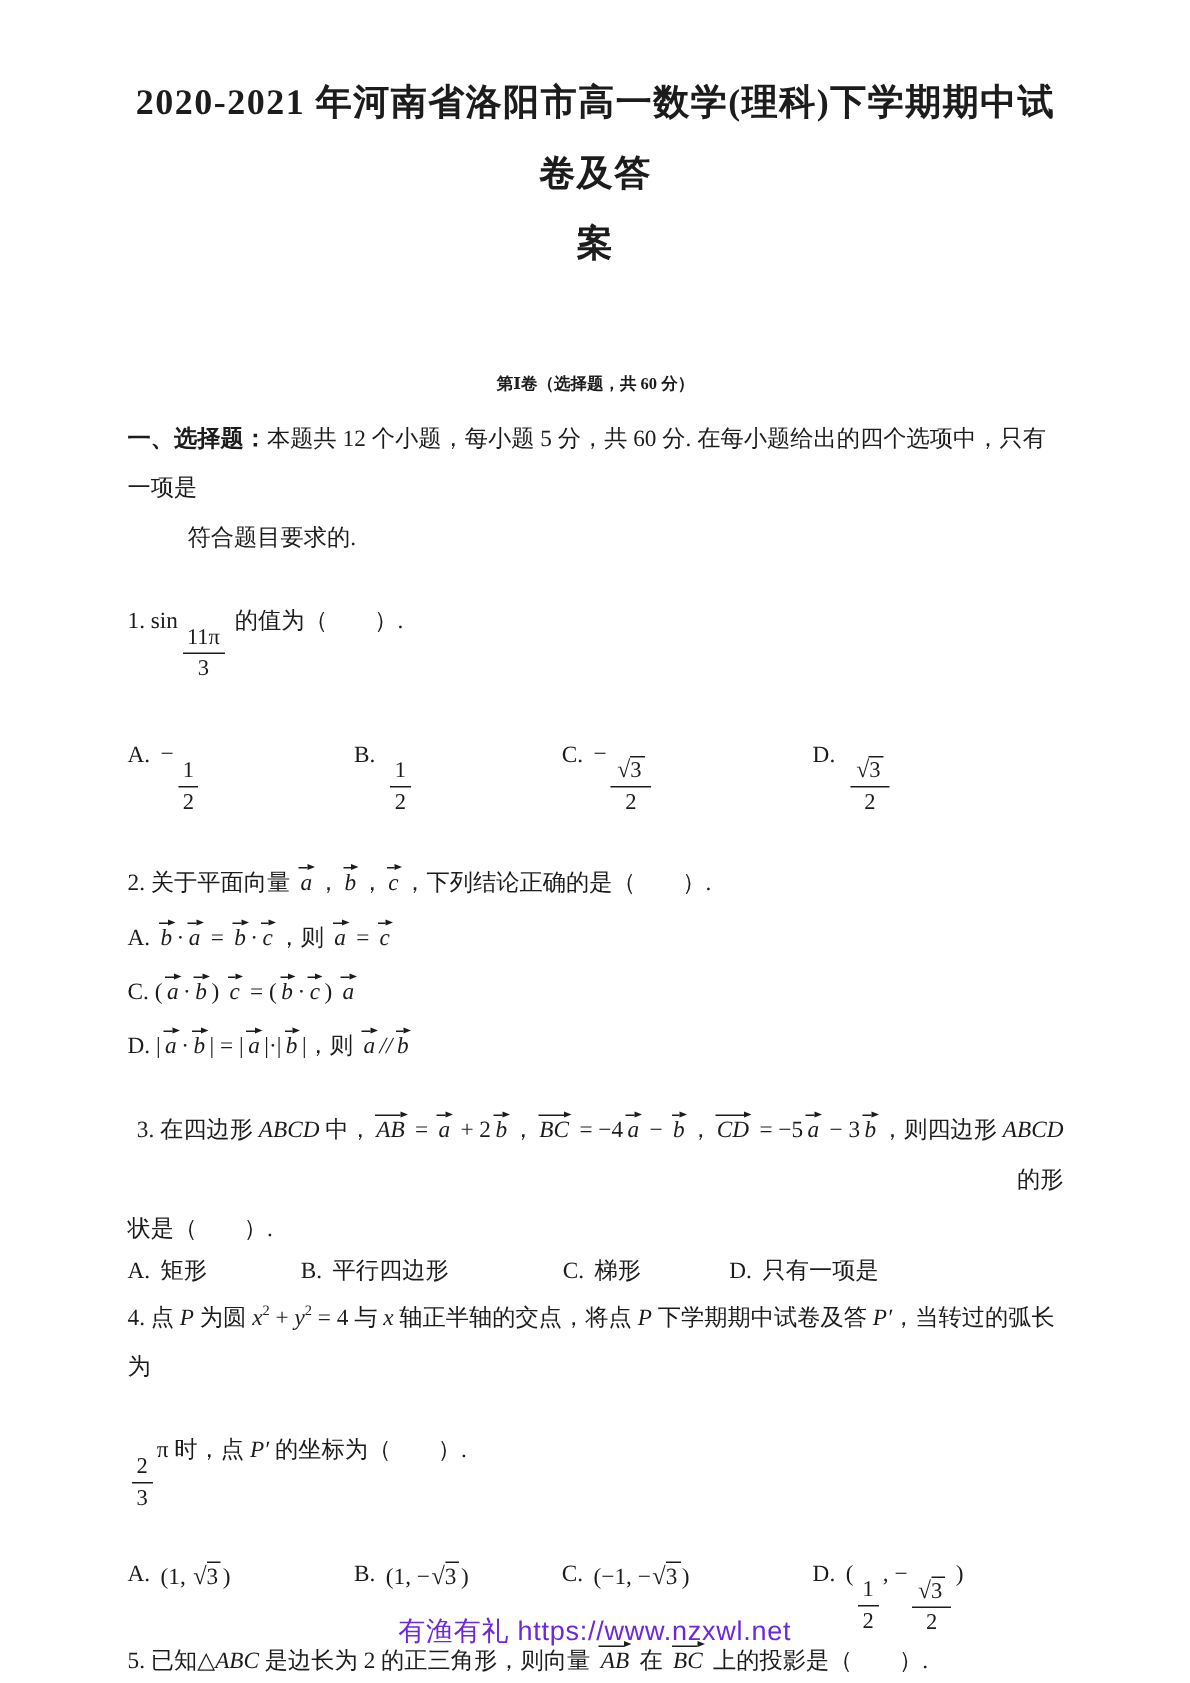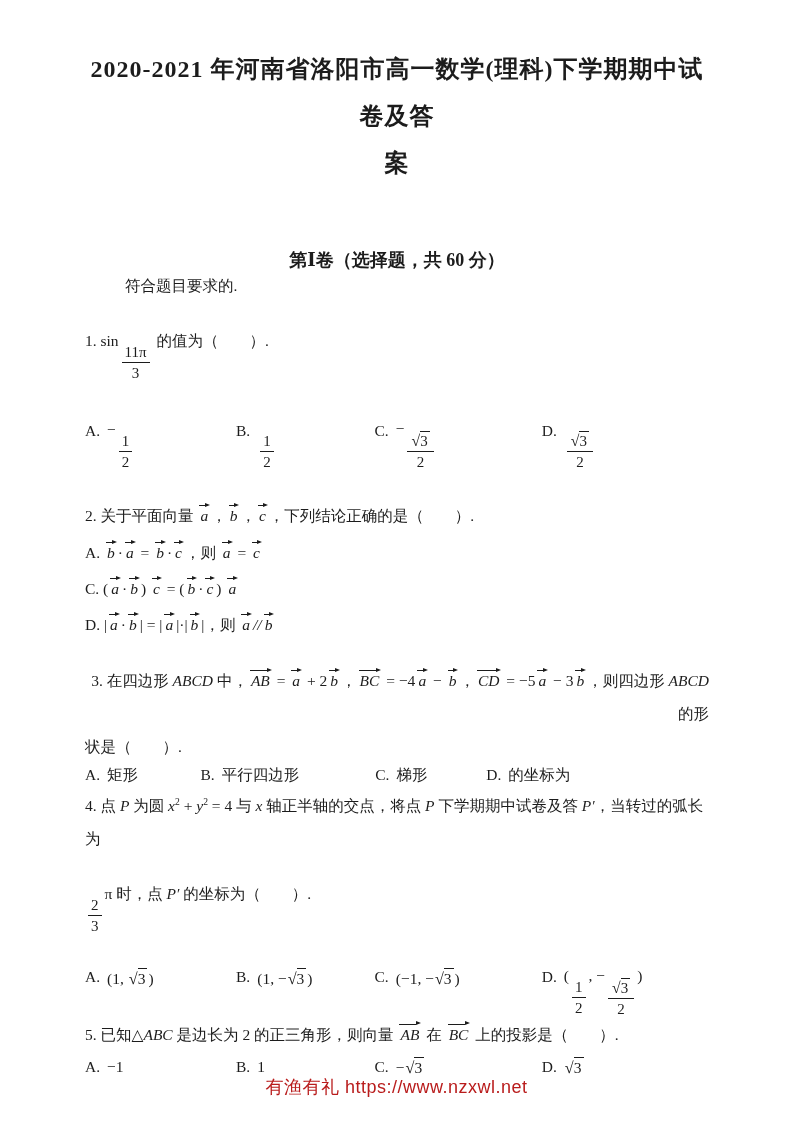--- a/index.html
+++ b/index.html
@@ -4,21 +4,21 @@
 <style>
   html,body{margin:0;padding:0;}
   body{
     width:793px;height:1122px;position:relative;overflow:hidden;
     background:#ffffff;color:#1c1c1c;
     font-family:"Liberation Serif","DejaVu Serif",serif;
     font-size:15.5px;line-height:1;
   }
   .page{padding:46px 84px 0 85px;}
   .title{text-align:center;font-weight:700;font-size:24px;line-height:47px;letter-spacing:1px;}
-  .section-header{margin-top:64px;text-align:center;font-weight:700;font-size:18px;}
+  .section-header{margin-top:64px;text-align:center;font-weight:700;font-size:11px;}
   .para{margin:14px 0 0;line-height:33px;}
   .para.cont{margin-top:0;margin-left:40px;}
   .line{line-height:33px;}
   .optline{line-height:30px;margin-top:6px;}
   .opts{display:flex;align-items:center;}
   .opts .opt{display:flex;align-items:center;box-sizing:border-box;flex:0 0 auto;}
   .opts.std .opt:nth-child(1){width:24.2%;}
   .opts.std .opt:nth-child(2){width:22.2%;}
   .opts.std .opt:nth-child(3){width:26.8%;}
   .opts.std .opt:nth-child(4){flex:1;}
@@ -41,35 +41,36 @@
   .sqrt .rad{display:inline-block;border-top:1.2px solid #1c1c1c;padding:1px 2px 0 0;line-height:1.1;}
   .gap-q1stem{margin-top:0;}
   .gap-q1opts{margin-top:8px;}
   .gap-q2stem{margin-top:28px;}
   .gap-q3l1{margin-top:24px;text-align:right;}
   .gap-q3opts{margin-top:4px;}
   .gap-q4l1{margin-top:6px;}
   .gap-q4opts{margin-top:2px;}
   .gap-q5stem{}
   .gap-q5opts{margin-top:6px;}
-  .footer{position:absolute;left:0;right:0;bottom:26px;text-align:center;color:#b91c1c;
+  .footer{position:absolute;left:0;right:0;bottom:26px;text-align:center;color:#6d28d9;
     font-family:"Liberation Sans","DejaVu Sans",sans-serif;font-size:18px;letter-spacing:0.5px;}
 </style>
 </head>
 <body>
 
 <div class="page">
 
   <div class="title">
     <div>2020-2021 年河南省洛阳市高一数学(理科)下学期期中试卷及答</div>
     <div>案</div>
   </div>
 
   <div class="section-header">第Ⅰ卷（选择题，共 60 分）</div>
 
+  <p class="para"><b>一、选择题：</b><span>本题共 12 个小题，每小题 5 分，共 60 分. 在每小题给出的四个选项中，只有一项是</span></p>
   <p class="para cont">符合题目要求的.</p>
 
   <div class="question">
     <div class="line gap-q1stem"><span>1. sin</span><span class="frac"><span class="num"><span>11π</span></span><span class="den"><span>3</span></span></span><span> 的值为（　　）.</span></div>
     <div class="opts std gap-q1opts">
         <div class="opt">
           <span class="opt-label">A.</span>
           <span class="opt-body"><span>−</span><span class="frac"><span class="num"><span>1</span></span><span class="den"><span>2</span></span></span></span>
         </div>
         <div class="opt">
@@ -105,21 +106,21 @@
         <div class="opt">
           <span class="opt-label">B.</span>
           <span class="opt-body"><span>平行四边形</span></span>
         </div>
         <div class="opt">
           <span class="opt-label">C.</span>
           <span class="opt-body"><span>梯形</span></span>
         </div>
         <div class="opt">
           <span class="opt-label">D.</span>
-          <span class="opt-body"><span>的坐标为</span></span>
+          <span class="opt-body"><span>只有一项是</span></span>
         </div>
       </div>
   </div>
 
   <div class="question">
     <div class="line gap-q4l1"><span>4. 点 </span><span class="mi">P</span><span> 为圆 </span><span class="mi">x</span><sup>2</sup><span> + </span><span class="mi">y</span><sup>2</sup><span> = 4 与 </span><span class="mi">x</span><span> 轴正半轴的交点，将点 </span><span class="mi">P</span><span> 下学期期中试卷及答 </span><span class="mi">P′</span><span>，当转过的弧长为</span></div>
     <div class="line"><span class="frac"><span class="num"><span>2</span></span><span class="den"><span>3</span></span></span><span>π 时，点 </span><span class="mi">P′</span><span> 的坐标为（　　）.</span></div>
     <div class="opts std gap-q4opts">
         <div class="opt">
           <span class="opt-label">A.</span>

